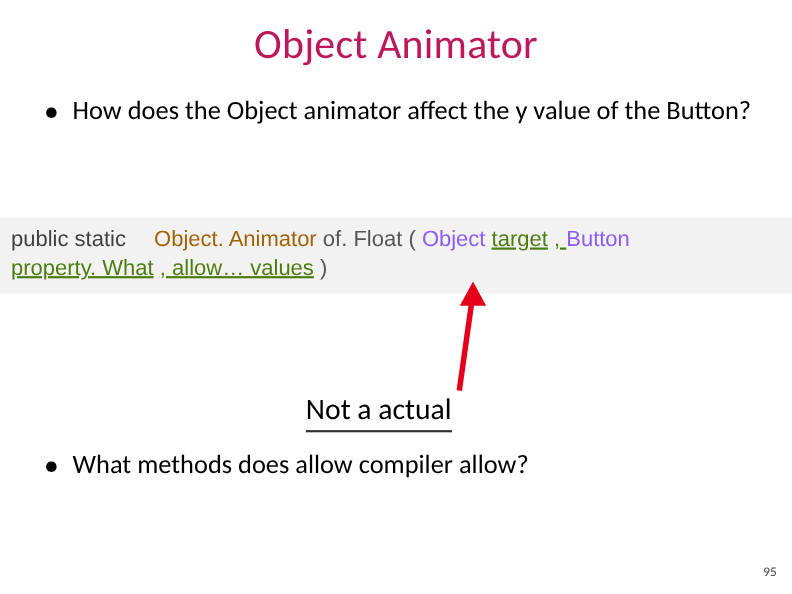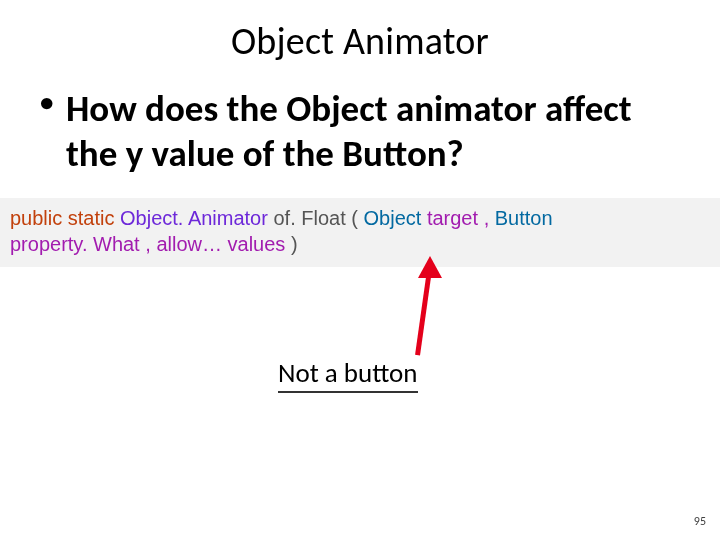--- a/index.html
+++ b/index.html
@@ -1,27 +1,27 @@
 <!DOCTYPE html>
 <html><head>
 <meta charset="utf-8">
 <style>
   * { box-sizing: border-box; margin: 0; padding: 0; }
   html, body { width: 720px; height: 540px; font-family: Calibri, Arial, sans-serif; background: #fff; color: #000; }
   .slide { position: relative; width: 720px; height: 540px; padding: 14px 36px 0 36px; }
-  .title { text-align: center; font-size: 38px; font-weight: 400; color: #000000; margin-top: 4px; margin-bottom: 22px; letter-spacing: 0.2px; }
+  .title { text-align: center; font-size: 38px; font-weight: 400; color: #be185d; margin-top: 4px; margin-bottom: 22px; letter-spacing: 0.2px; }
   .bullets { list-style: none; }
-  .bullets li { position: relative; font-size: 37px; line-height: 1.22; padding-left: 30px; margin-bottom: 6px; font-weight: bold; }
+  .bullets li { position: relative; font-size: 24px; line-height: 1.22; padding-left: 30px; margin-bottom: 6px; }
   .bullets li::before { content: "•"; position: absolute; left: 4px; top: 0; font-size: 27px; }
   .codebox { position: absolute; left: 0; top: 198px; width: 720px; background: #f2f2f2; padding: 7px 10px 9px 10px; font-family: Arial, sans-serif; font-size: 20px; line-height: 1.32; }
-  .kw { color: #c2410c; }
-  .ret { color: #6d28d9; }
+  .kw { color: #404040; }
+  .ret { color: #a16207; margin-left: 20px; }
   .fn { color: #555; font-weight: normal; }
-  .typ { color: #0369a1; }
-  .var { color: #a21caf; }
+  .typ { color: #8b5cf6; }
+  .var { color: #4d7c0f; text-decoration: underline; }
   .paren { color: #555; }
   .arrow-wrap { position: absolute; left: 405px; top: 256px; width: 60px; height: 104px; }
   .arrow-line { position: absolute; left: 22px; top: 14px; width: 5px; height: 86px; background: #e4001b; transform: rotate(8deg); transform-origin: top center; }
   .arrow-head { position: absolute; left: 13px; top: 0; width: 0; height: 0; border-left: 12px solid transparent; border-right: 12px solid transparent; border-bottom: 22px solid #e4001b; }
   .not-a-button { position: absolute; left: 278px; top: 356px; font-size: 27px; border-bottom: 2px solid #333; padding-bottom: 2px; }
   .lower-bullets { position: absolute; left: 36px; top: 408px; right: 36px; }
   .page-num { position: absolute; right: 14px; bottom: 12px; font-size: 12px; color: #404040; }
 </style>
 </head>
 <body>
@@ -51,19 +51,20 @@
     <span class="var">, </span>
     <span class="var">allow… values</span>
     <span class="paren">)</span>
   </div>
 
   <div class="arrow-wrap">
     <div class="arrow-head"></div>
     <div class="arrow-line"></div>
   </div>
 
-  <div class="not-a-button">Not a button</div>
+  <div class="not-a-button">Not a actual</div>
 
   <ul class="bullets lower-bullets">
+    <li>What methods does allow compiler allow?</li>
   </ul>
 
   <div class="page-num">95</div>
 </div>
 
 </body></html>

